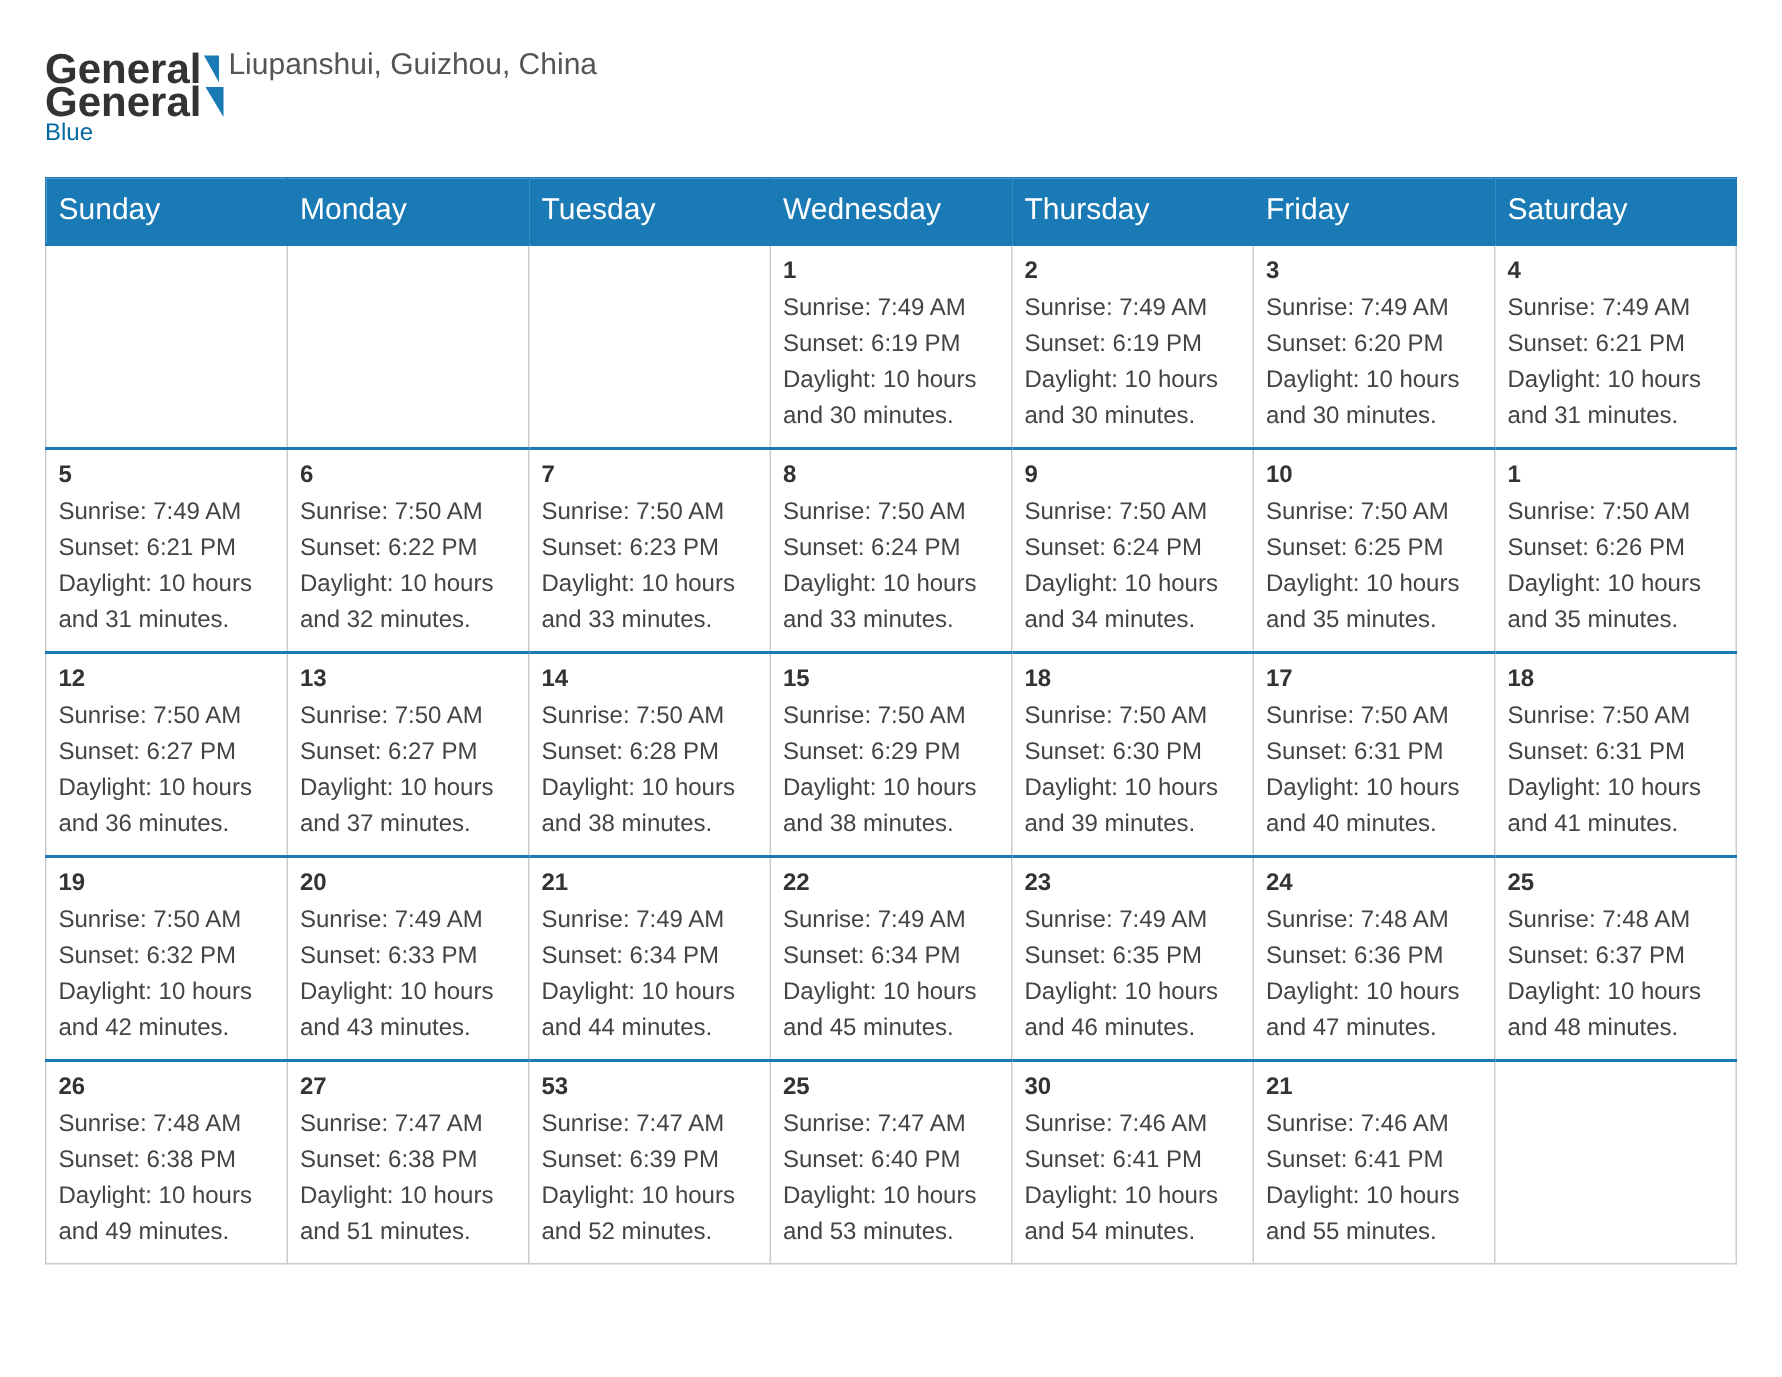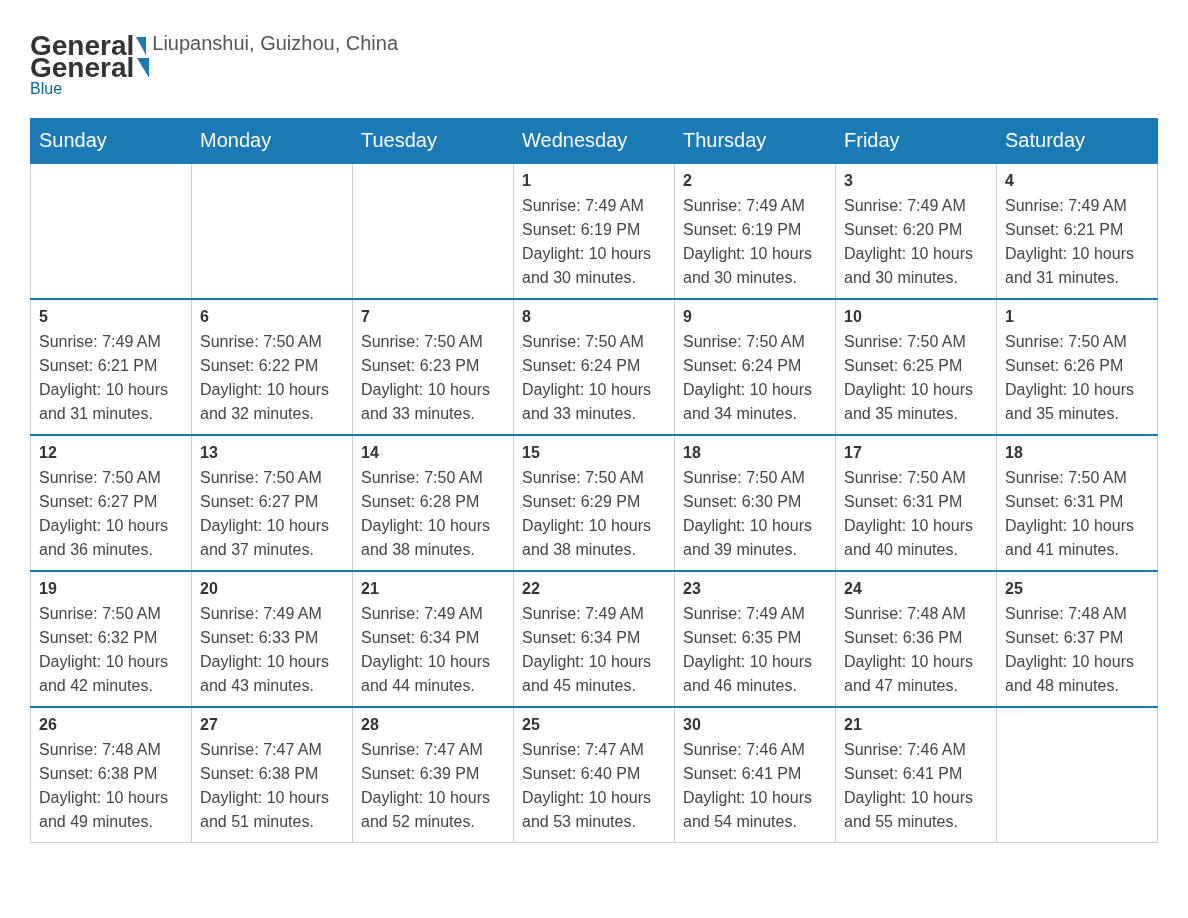--- a/index.html
+++ b/index.html
@@ -240,21 +240,21 @@
       <tr>
         <td>
           <div class="day-number">26</div>
           <div class="day-info">Sunrise: 7:48 AM<br>Sunset: 6:38 PM<br>Daylight: 10 hours<br>and 49 minutes.</div>
         </td>
         <td>
           <div class="day-number">27</div>
           <div class="day-info">Sunrise: 7:47 AM<br>Sunset: 6:38 PM<br>Daylight: 10 hours<br>and 51 minutes.</div>
         </td>
         <td>
-          <div class="day-number">28</div>
+          <div class="day-number">53</div>
           <div class="day-info">Sunrise: 7:47 AM<br>Sunset: 6:39 PM<br>Daylight: 10 hours<br>and 52 minutes.</div>
         </td>
         <td>
           <div class="day-number">25</div>
           <div class="day-info">Sunrise: 7:47 AM<br>Sunset: 6:40 PM<br>Daylight: 10 hours<br>and 53 minutes.</div>
         </td>
         <td>
           <div class="day-number">30</div>
           <div class="day-info">Sunrise: 7:46 AM<br>Sunset: 6:41 PM<br>Daylight: 10 hours<br>and 54 minutes.</div>
         </td>

